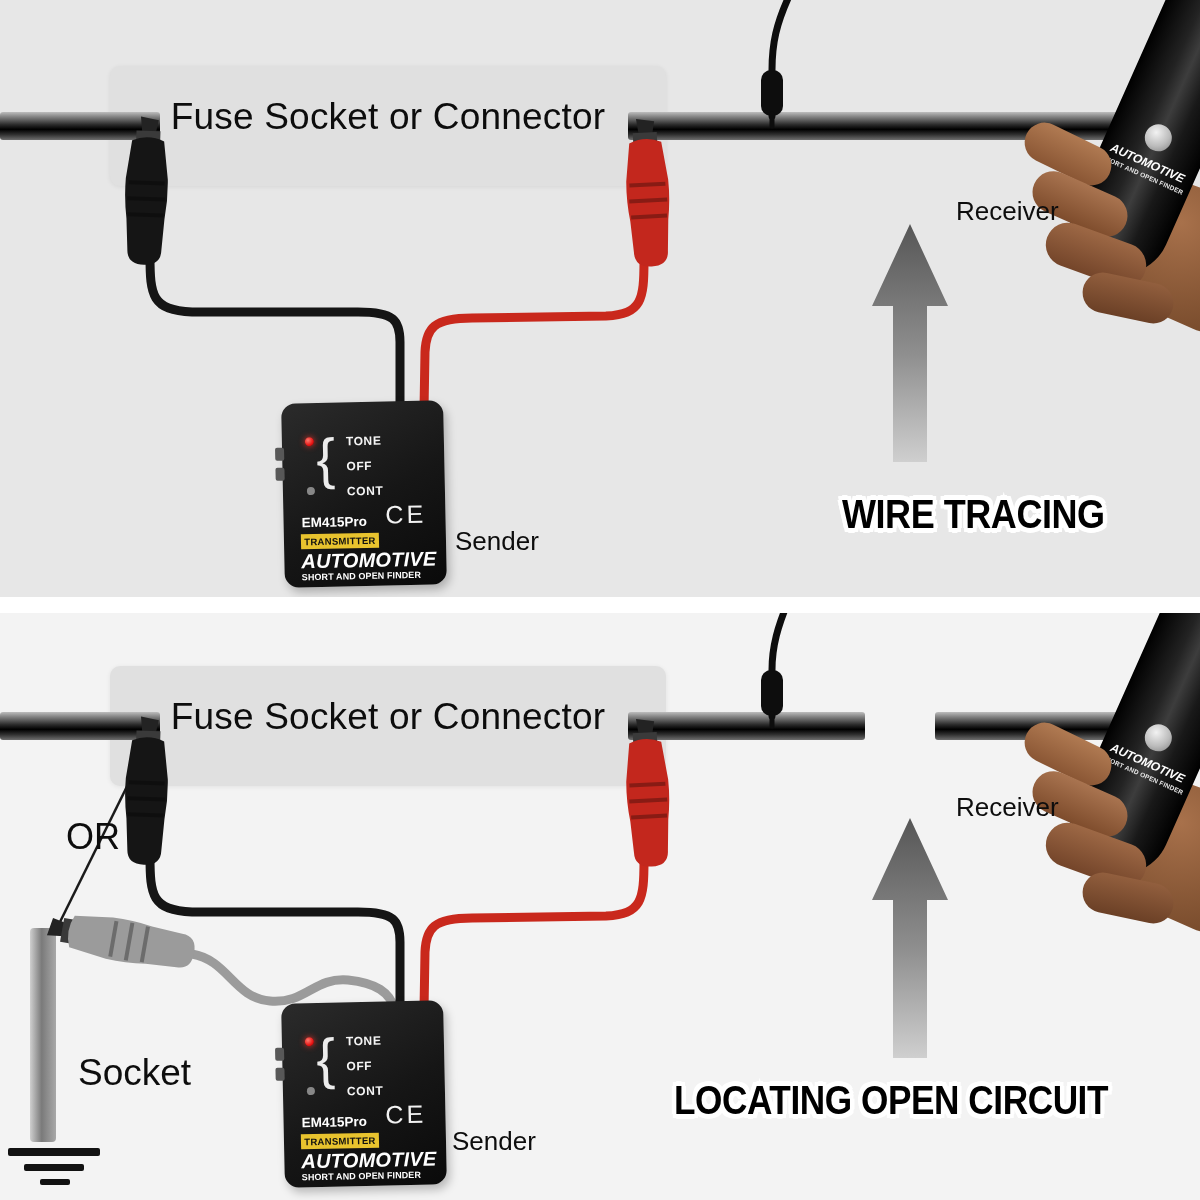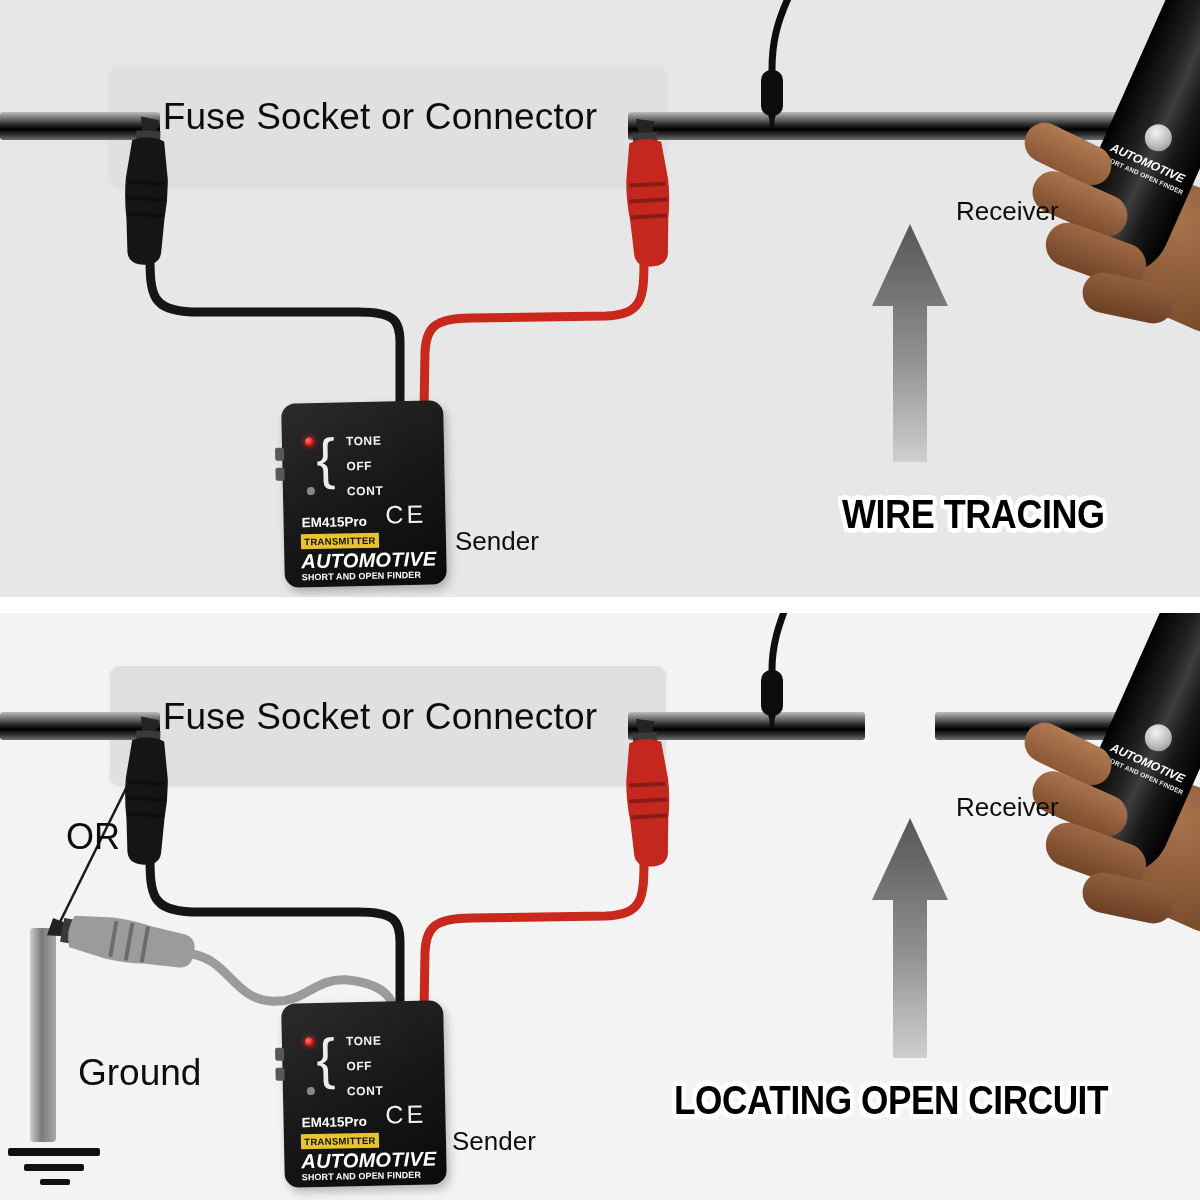--- a/index.html
+++ b/index.html
@@ -16,21 +16,21 @@
   .wire {
     position:absolute; top:112px; height:28px; border-radius:3px; z-index:2;
     background:linear-gradient(180deg,#bdbdbd 0%,#8a8a8a 15%,#2b2b2b 45%,#000 62%,#2e2e2e 80%,#6e6e6e 100%);
   }
   .fuse-box {
     position:absolute; left:110px; top:66px; width:556px; height:120px;
     background:#e0e0e0; border-radius:10px; z-index:1;
     box-shadow:0 1px 5px rgba(0,0,0,0.07);
   }
   .fuse-label {
-    position:absolute; left:102px; top:96px; width:556px; text-align:center;
+    position:absolute; left:110px; top:96px; width:556px; text-align:center;
     font-size:37px; z-index:2; letter-spacing:0.2px;
   }
   .panel-svg { position:absolute; left:0; top:0; z-index:3; }
 
   
   .sender {
     position:absolute; left:283px; top:402px; width:162px; height:184px; z-index:4;
     background:linear-gradient(150deg,#2b2b2b 0%,#161616 55%,#0a0a0a 100%);
     border-radius:14px; transform:rotate(-1.2deg);
     box-shadow:3px 5px 10px rgba(0,0,0,0.25);
@@ -217,21 +217,21 @@
       </g>
       <g transform="translate(619,120) rotate(-3)" style="color:#c3271d">
         <use href="#clip-shape"></use>
       </g>
       <g transform="translate(44,352) rotate(-80)" style="color:#9b9b9b">
         <use href="#clip-shape"></use>
       </g>
     </svg>
 
     <div class="big-label" style="left:66px;top:216px;font-size:36px">OR</div>
-    <div class="big-label" style="left:78px;top:452px;font-size:37px">Ground</div>
+    <div class="big-label" style="left:78px;top:452px;font-size:37px">Socket</div>
 
     <div class="sender">
       <div class="switch-tab" style="top:44px"></div>
       <div class="switch-tab" style="top:64px"></div>
       <div class="led led-red"></div>
       <div class="led led-gray"></div>
       <div class="brace">{</div>
       <div class="sw-label sw-tone">TONE</div>
       <div class="sw-label sw-off">OFF</div>
       <div class="sw-label sw-cont">CONT</div>

